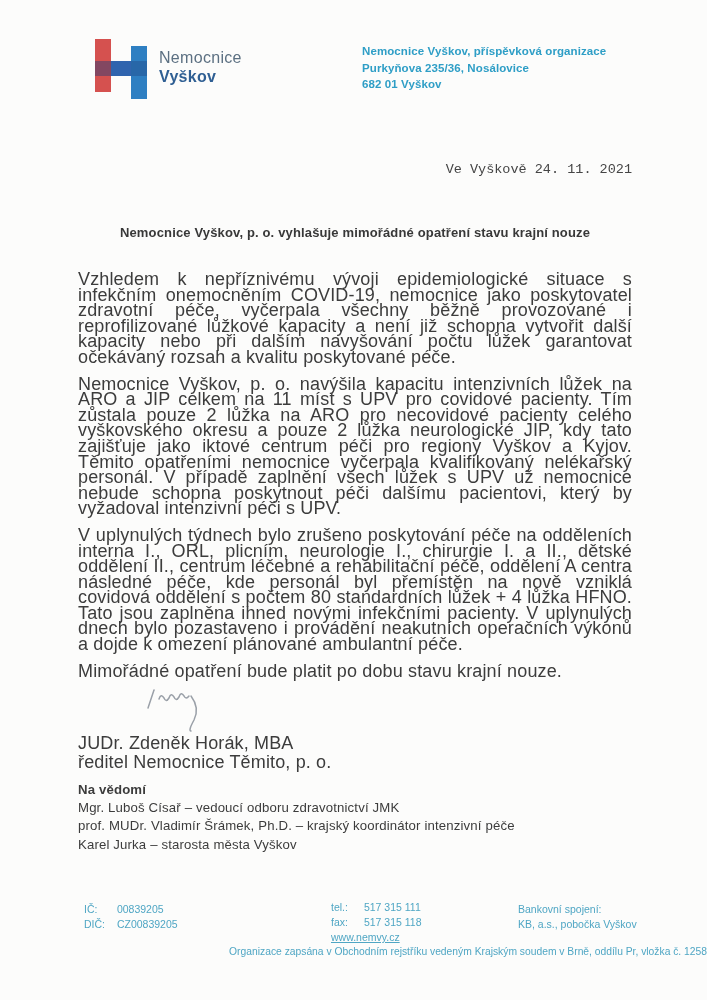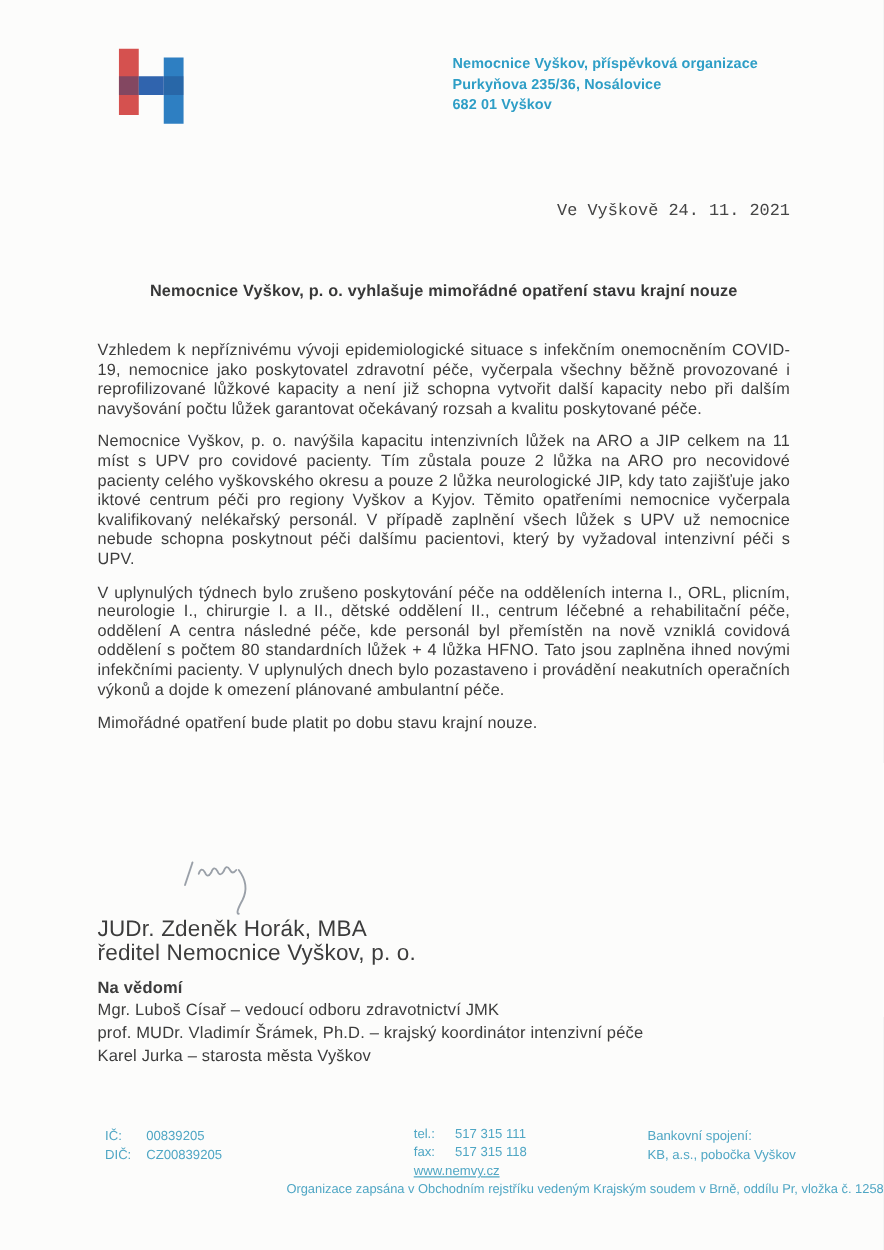--- a/index.html
+++ b/index.html
@@ -42,21 +42,21 @@
   }
   .doc-title{
     position:absolute;top:225px;left:78px;right:75px;
     text-align:center;font-weight:bold;font-size:13px;
     letter-spacing:.15px;color:#383838;
   }
 
   
   .body-text{
     position:absolute;top:272px;left:78px;width:554px;
-    font-size:13px;line-height:15.6px;letter-spacing:.15px;
+    font-size:18px;line-height:15.6px;letter-spacing:.15px;
     color:var(--body-text);
   }
   .body-text p{text-align:justify;margin-bottom:11px;}
   .body-text p:last-child{margin-bottom:0;}
 
   
   .sig-block{position:absolute;top:686px;left:78px;width:300px;}
   .sig-scribble{display:block;margin-left:64px;margin-bottom:2px;}
   .sig-name,.sig-role{font-size:18px;line-height:18.5px;letter-spacing:.15px;}
 
@@ -80,20 +80,24 @@
 <div class="page">
 
   <div class="logo-row">
     <svg class="logo-icon" width="52" height="64" viewBox="0 0 52 64" aria-hidden="true">
       <rect x="0" y="1" width="16" height="53" fill="#d5514f"></rect>
       <rect x="36" y="8" width="16" height="53" fill="#2e7fc2"></rect>
       <rect x="16" y="23" width="20" height="15" fill="#3064ae"></rect>
       <rect x="0" y="23" width="16" height="15" fill="#1e3c78" opacity="0.45"></rect>
       <rect x="36" y="23" width="16" height="15" fill="#1e3c78" opacity="0.35"></rect>
     </svg>
+    <div class="logo-name">
+      <div class="l1">Nemocnice</div>
+      <div class="l2">Vyškov</div>
+    </div>
   </div>
 
   <div class="org-block">
     <div>Nemocnice Vyškov, příspěvková organizace</div>
     <div>Purkyňova 235/36, Nosálovice</div>
     <div>682 01 Vyškov</div>
   </div>
 
   <div class="date-line">Ve Vyškově 24. 11. 2021</div>
   <div class="doc-title">Nemocnice Vyškov, p. o. vyhlašuje mimořádné opatření stavu krajní nouze</div>
@@ -107,21 +111,21 @@
 
   <div class="sig-block">
     <svg class="sig-scribble" width="90" height="46" viewBox="0 0 90 46" aria-hidden="true">
       <g fill="none" stroke="#9aa0a8" stroke-width="1.5" stroke-linecap="round">
         <path d="M6 22 L12 4"></path>
         <path d="M17 13 q2 -6 5 -1 q2 5 5 0 q2 -6 5 -1 q2 5 5 0 q2 -6 5 -1 q2 4 5 0"></path>
         <path d="M49 10 q9 12 3 24 q-6 11 -3 11"></path>
       </g>
     </svg>
     <div class="sig-name">JUDr. Zdeněk Horák, MBA</div>
-    <div class="sig-role">ředitel Nemocnice Vyškov, p. o.</div>
+    <div class="sig-role">ředitel Nemocnice Těmito, p. o.</div>
   </div>
 
   <div class="cc-block">
     <div class="cc-heading">Na vědomí</div>
     <ul class="cc-list">
       <li>Mgr. Luboš Císař – vedoucí odboru zdravotnictví JMK</li>
       <li>prof. MUDr. Vladimír Šrámek, Ph.D. – krajský koordinátor intenzivní péče</li>
       <li>Karel Jurka – starosta města Vyškov</li>
     </ul>
   </div>

